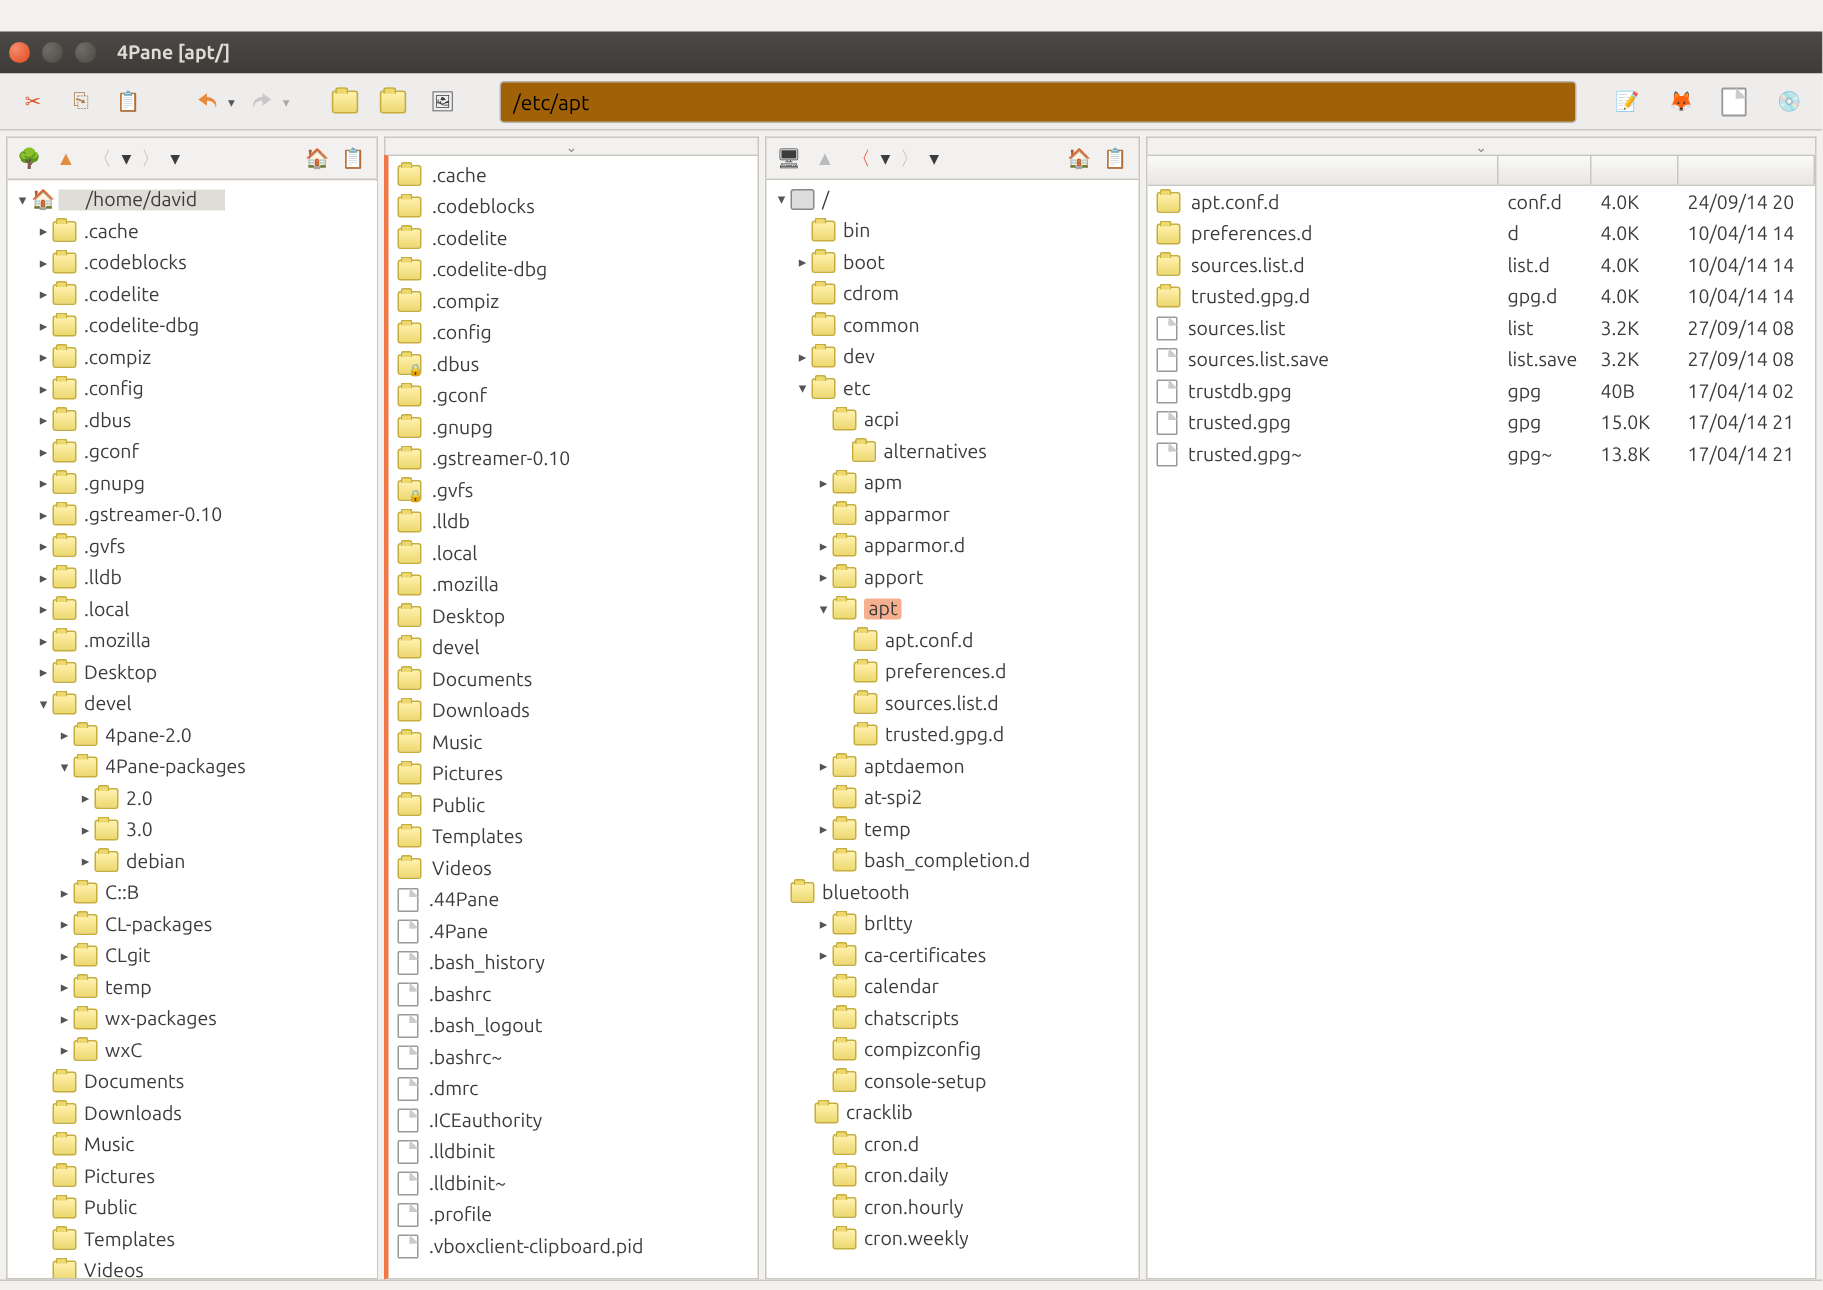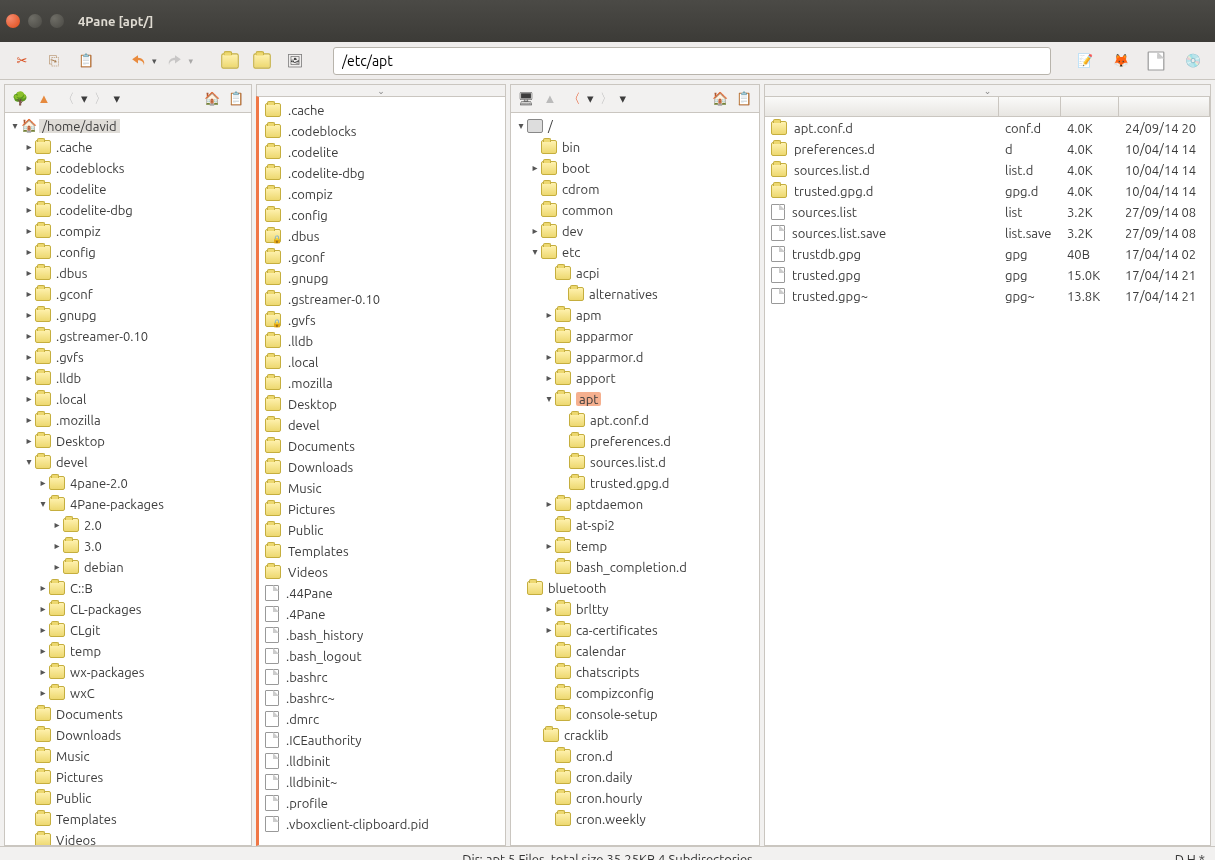--- a/index.html
+++ b/index.html
@@ -1,26 +1,26 @@
 <!DOCTYPE html>
 <html><head>
 <meta charset="utf-8">
 <style>
 * { box-sizing: border-box; margin: 0; padding: 0; font-family: "Ubuntu", "Liberation Sans", sans-serif; font-size: 13px; }
 body { background: #f2f1f0; width: 1215px; height: 860px; overflow: hidden; color: #3c3c3c; }
-.titlebar { height: 42px; background: linear-gradient(#4b4a46, #3c3b37); display: flex; align-items: center; padding: 0 6px; gap: 8px; }
+.titlebar { height: 28px; background: linear-gradient(#4b4a46, #3c3b37); display: flex; align-items: center; padding: 0 6px; gap: 8px; margin-top: 21px; }
 .titlebar .btn { width: 14px; height: 14px; border-radius: 50%; display: inline-block; }
 .btn-close { background: radial-gradient(circle at 30% 30%, #f58b6f, #df4a16); }
 .btn-min, .btn-max { background: radial-gradient(circle at 30% 30%, #6e6d66, #4a4944); }
 .titlebar .title { color: #dfdbd2; font-weight: bold; margin-left: 6px; }
 .toolbar { height: 38px; background: #efedec; border-bottom: 1px solid #cac6c0; display: flex; align-items: center; padding: 0 8px; gap: 4px; }
 .toolbar .tbtn { width: 28px; height: 28px; display: flex; align-items: center; justify-content: center; cursor: pointer; border-radius: 3px; }
 .toolbar .sep { width: 16px; }
 .toolbar .dropdown-arrow { font-size: 9px; color: #555; margin-left: -4px; }
-.path-input { flex: 1; height: 28px; background: #ffffff; border: 1px solid #b8b4ac; border-radius: 3px; padding: 0 8px; font-size: 14px; }
+.path-input { flex: 1; height: 28px; background: #a16207; border: 1px solid #b8b4ac; border-radius: 3px; padding: 0 8px; font-size: 14px; }
 .toolbar-right { display: flex; align-items: center; gap: 8px; margin-left: 16px; }
 
 .panes { display: flex; height: 766px; padding: 4px 4px 0 4px; gap: 4px; }
 .pane-group { display: flex; flex-direction: column; gap: 0; }
 .pane-left { width: 248px; }
 .pane-list1 { width: 250px; }
 .pane-left2 { width: 250px; }
 .pane-list2 { flex: 1; }
 
 .pane-nav { height: 28px; display: flex; align-items: center; gap: 2px; padding: 0 4px; border: 1px solid #cac6c0; border-bottom: none; background: #f2f1f0; }
@@ -28,21 +28,21 @@
 .pane-collapse { height: 12px; background: #f2f1f0; border: 1px solid #cac6c0; border-bottom: none; display: flex; align-items: center; justify-content: center; font-size: 9px; color: #888; cursor: pointer; }
 .pane-body { flex: 1; background: #fff; border: 1px solid #cac6c0; overflow-y: auto; overflow-x: hidden; position: relative; }
 .pane-body.with-left-bar { border-left: 3px solid #f07746; }
 
 .tree { padding: 2px 0; }
 .tree-row { display: flex; align-items: center; height: 21px; padding-left: 4px; white-space: nowrap; cursor: pointer; }
 .tree-toggle { width: 12px; font-size: 10px; color: #555; text-align: center; }
 .tree-blank { width: 12px; }
 .tree-row .label { margin-left: 2px; }
 .tree-row.selected .label { background: #f5b08f; padding: 0 3px; border-radius: 2px; }
-.tree-row.sel-top .label { background: #e0ddd8; padding: 0 3px; }
+.tree-row.sel-top .label { background: #e0ddd8; padding: 0 18px; }
 
 .folder-icon { width: 16px; height: 14px; background: linear-gradient(#fff2b0, #edd870); border: 1px solid #c5ae3e; border-radius: 2px; position: relative; margin-right: 3px; display: inline-block; }
 .folder-icon::before { content: ""; position: absolute; top: -3px; left: 1px; width: 6px; height: 3px; background: #edd870; border: 1px solid #c5ae3e; border-bottom: none; border-radius: 2px 2px 0 0; }
 .folder-icon.locked::after { content: "🔒"; position: absolute; font-size: 8px; right: -2px; bottom: -2px; }
 .file-icon { width: 14px; height: 16px; background: #fff; border: 1px solid #999; border-radius: 1px; margin-right: 3px; display: inline-block; position: relative; }
 .file-icon::after { content: ""; position: absolute; right: -1px; top: -1px; border: 3px solid transparent; border-left-color: #ccc; border-bottom-color: #ccc; }
 .drive-icon { width: 16px; height: 14px; background: #ddd; border: 1px solid #888; border-radius: 2px; margin-right: 3px; display: inline-block; }
 
 .list { padding: 2px 0; }
 .list-row { display: flex; align-items: center; height: 21px; padding-left: 6px; cursor: pointer; gap: 4px; white-space: nowrap; }
@@ -412,25 +412,25 @@
           <div class="list-row">
             <span class="file-icon"></span>
             <span>.4Pane</span>
           </div>
           <div class="list-row">
             <span class="file-icon"></span>
             <span>.bash_history</span>
           </div>
           <div class="list-row">
             <span class="file-icon"></span>
+            <span>.bashrc</span>
+          </div>
+          <div class="list-row">
+            <span class="file-icon"></span>
             <span>.bash_logout</span>
-          </div>
-          <div class="list-row">
-            <span class="file-icon"></span>
-            <span>.bashrc</span>
           </div>
           <div class="list-row">
             <span class="file-icon"></span>
             <span>.bashrc~</span>
           </div>
           <div class="list-row">
             <span class="file-icon"></span>
             <span>.dmrc</span>
           </div>
           <div class="list-row">

